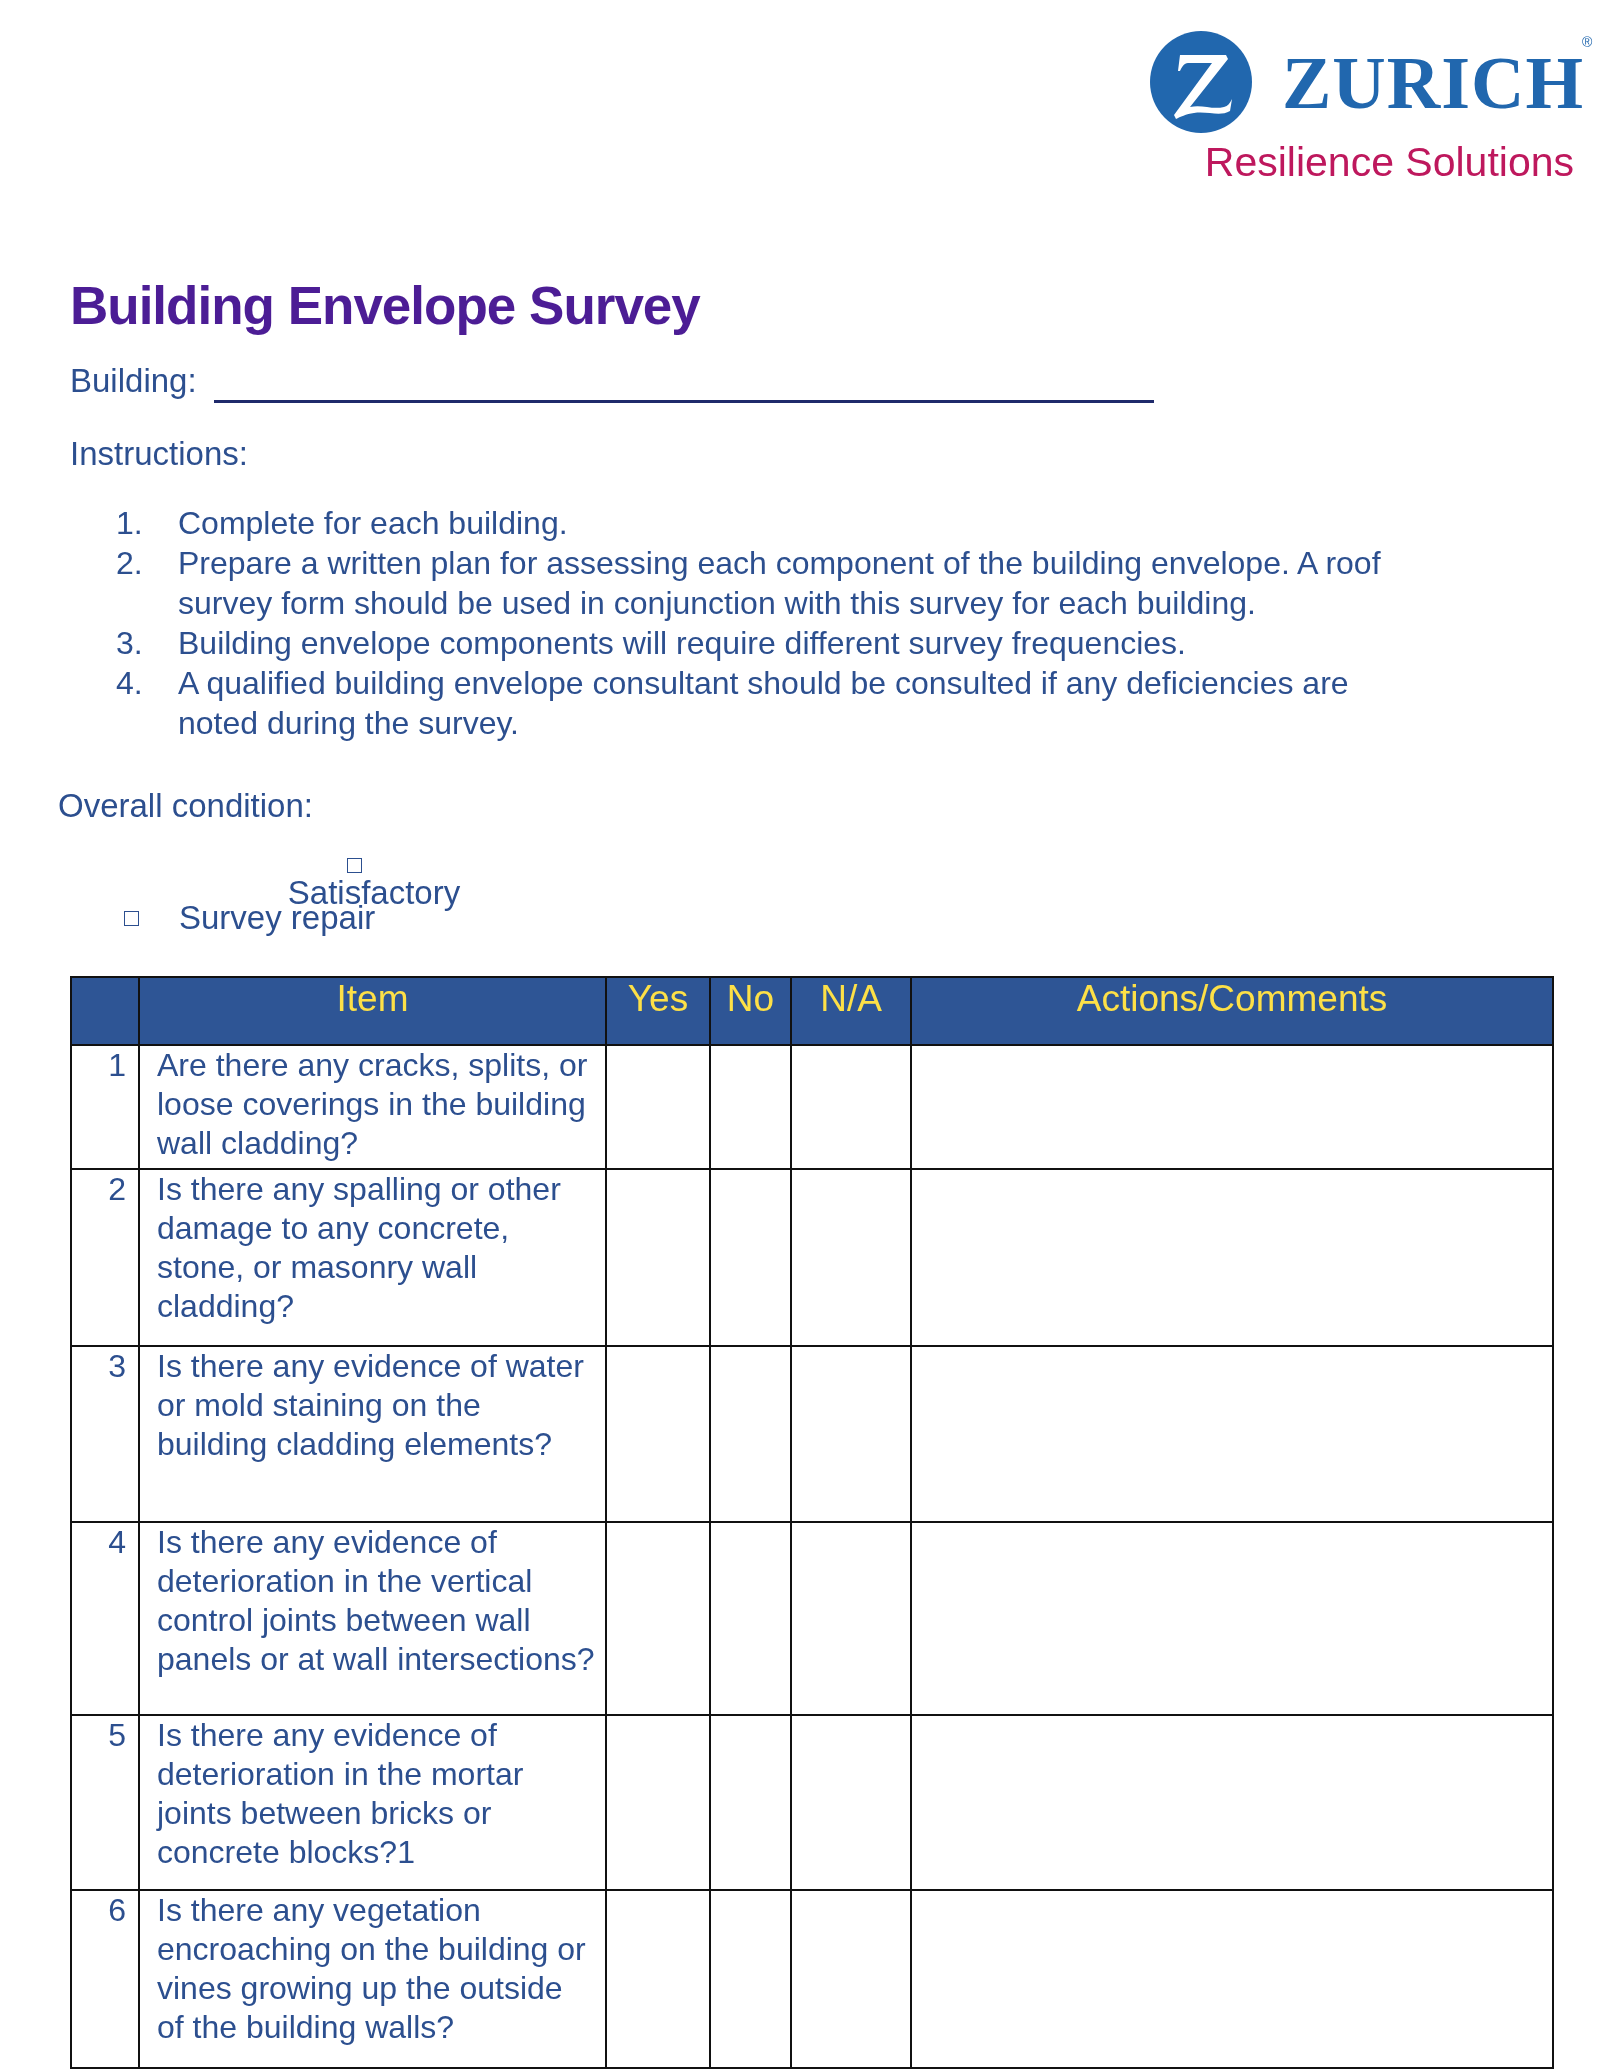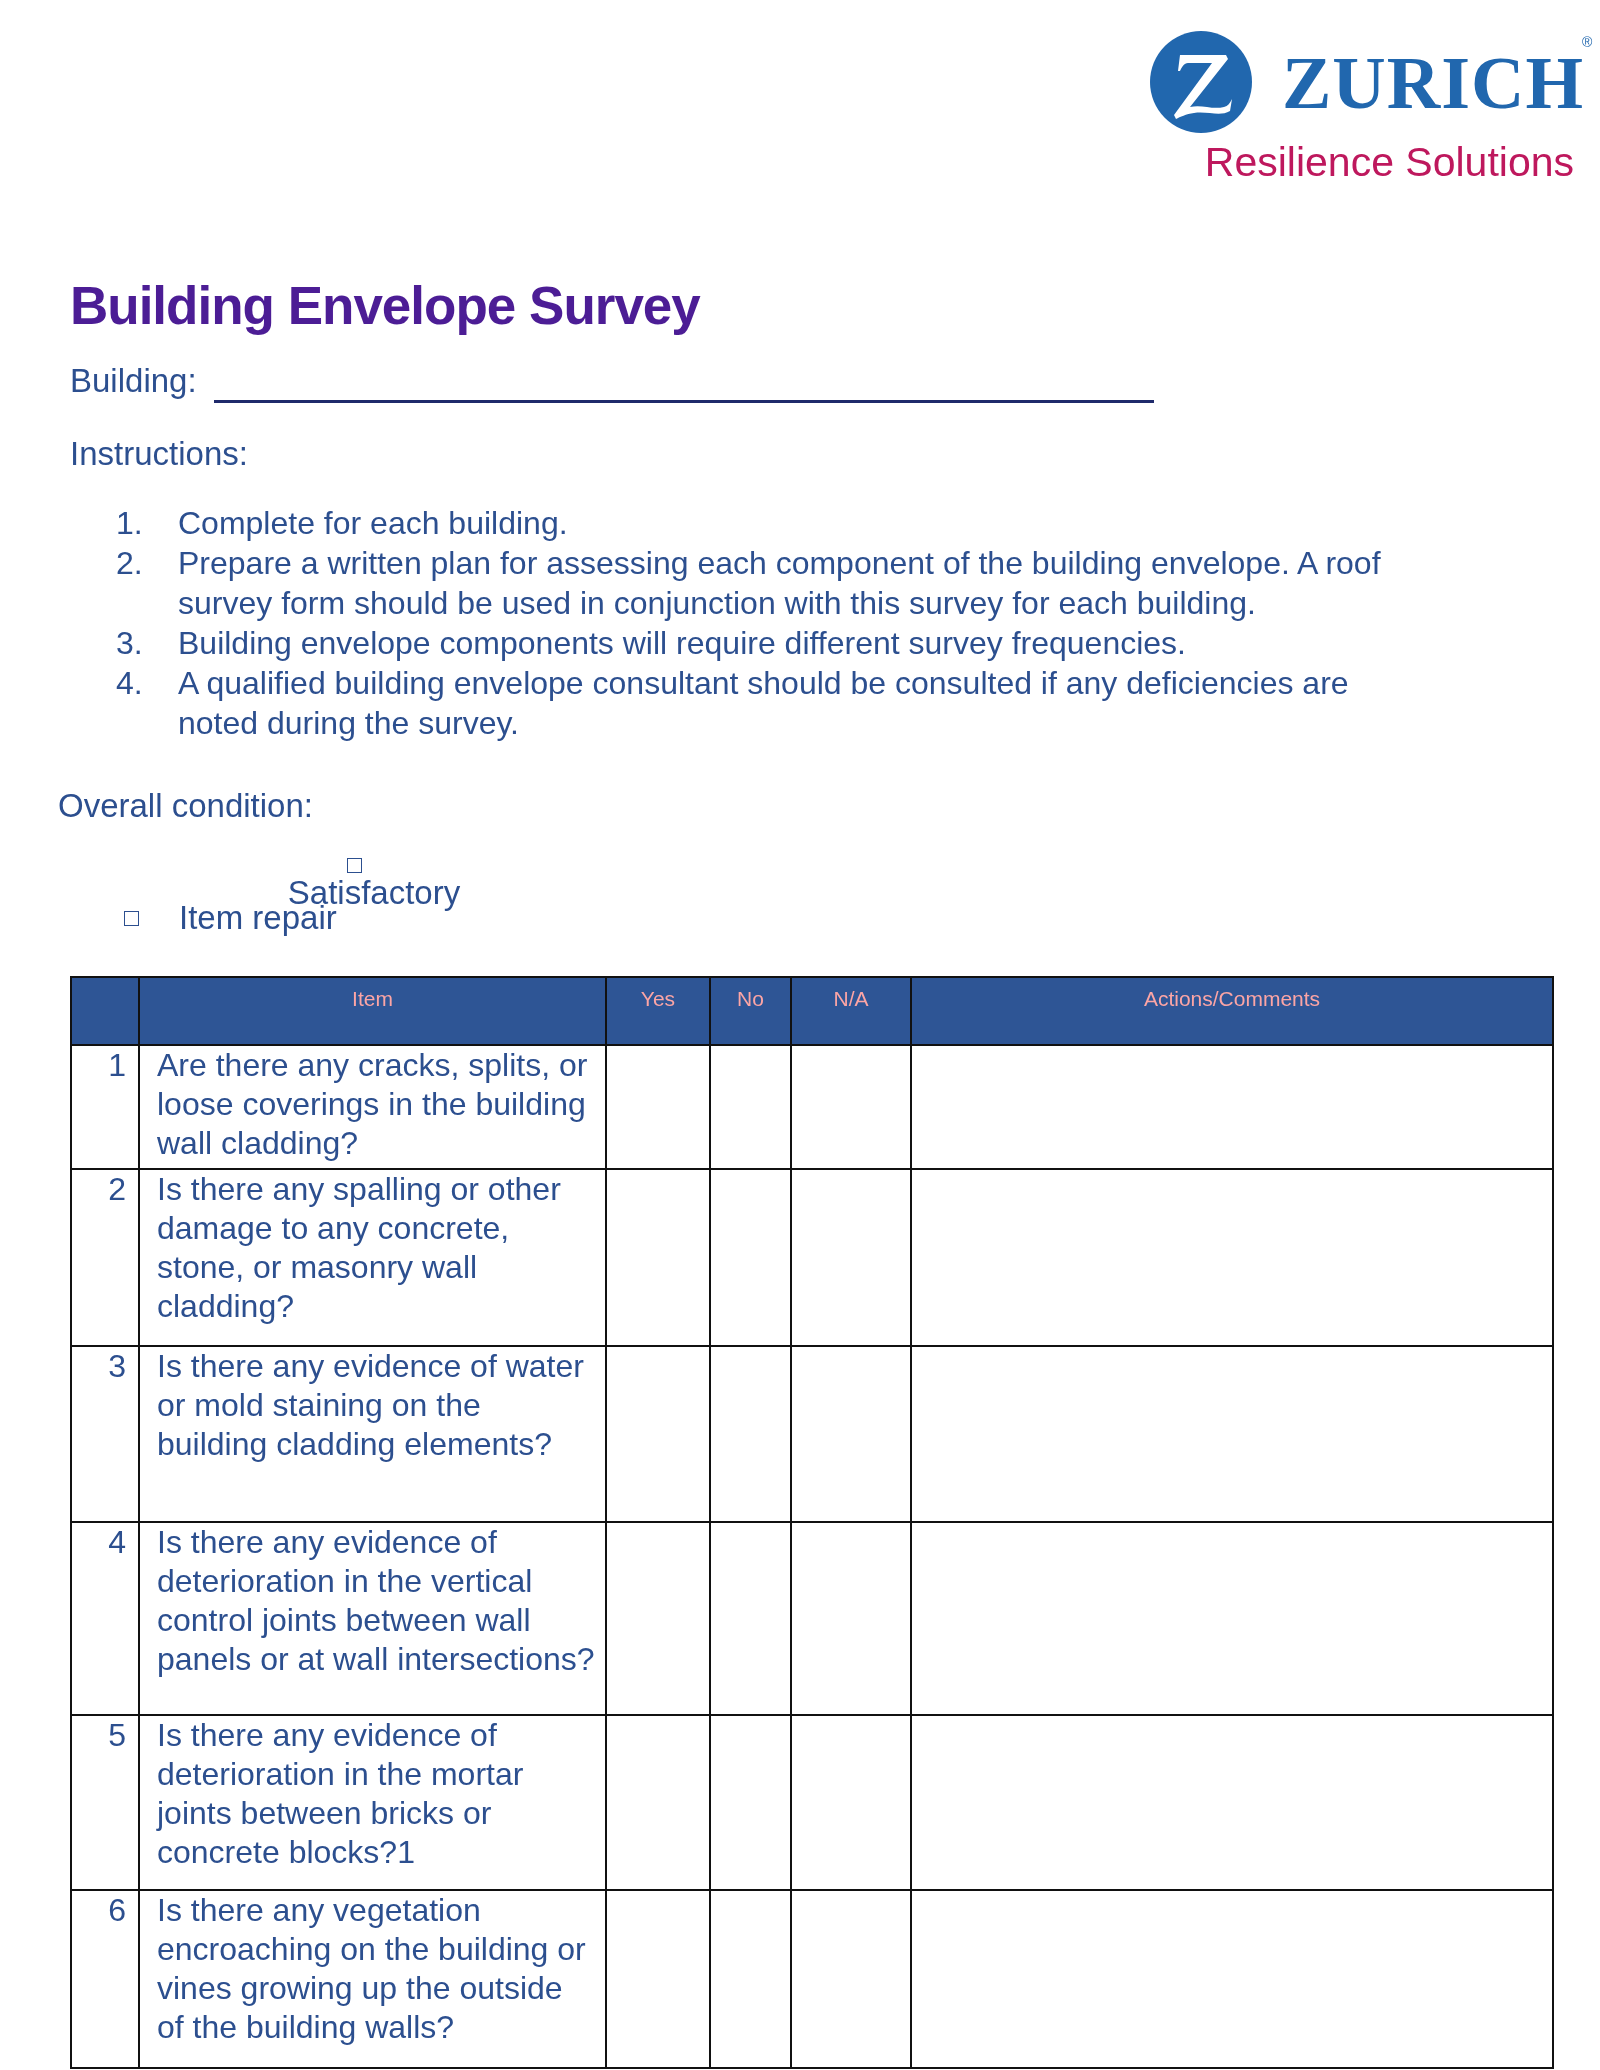--- a/index.html
+++ b/index.html
@@ -35,21 +35,21 @@
   .overall-label { left:58px; top:786px; }
   .cond { left:124px; width:500px; display:flex; align-items:center; font-size:33px; line-height:40px; }
   .cond-box { width:13px; height:13px; border:1.5px solid #2c4f8f; margin-right:40px; flex:none; }
   .cond-1 { top:858px;flex-direction:column; }
   .cond-2 { top:898px; }
 
   
   table.survey { position:absolute; left:70px; top:976px; border-collapse:collapse;
                  table-layout:fixed; width:1482px; }
   table.survey th, table.survey td { border:2px solid #111; padding:0; vertical-align:top; }
-  table.survey th { background:#2e5595; color:#fca5a5; font-weight:normal; font-size:21px;
+  table.survey th { background:#2e5595; color:#fde047; font-weight:normal; font-size:37px;
                     line-height:36px; height:63px; text-align:center; padding-top:3px; }
   table.survey td { font-size:32px; line-height:39px; color:#2c4f8f; }
   td.num { text-align:right; padding-right:12px !important; color:#2c4f8f; }
   td.item { padding-left:17px !important; padding-right:8px !important; }
 </style>
 </head>
 <body>
 
 <div class="abs logo-circle">
   <svg viewBox="0 0 102 102">
@@ -85,21 +85,21 @@
   </div>
 </div>
 
 <div class="abs label overall-label">Overall condition:</div>
 <div class="abs cond cond-1">
   <span class="cond-box"></span>
   <span>Satisfactory</span>
 </div>
 <div class="abs cond cond-2">
   <span class="cond-box"></span>
-  <span>Item repair</span>
+  <span>Survey repair</span>
 </div>
 
 <table class="survey">
   <colgroup>
     <col style="width:68px">
     <col style="width:467px">
     <col style="width:104px">
     <col style="width:81px">
     <col style="width:120px">
     <col style="width:642px">

